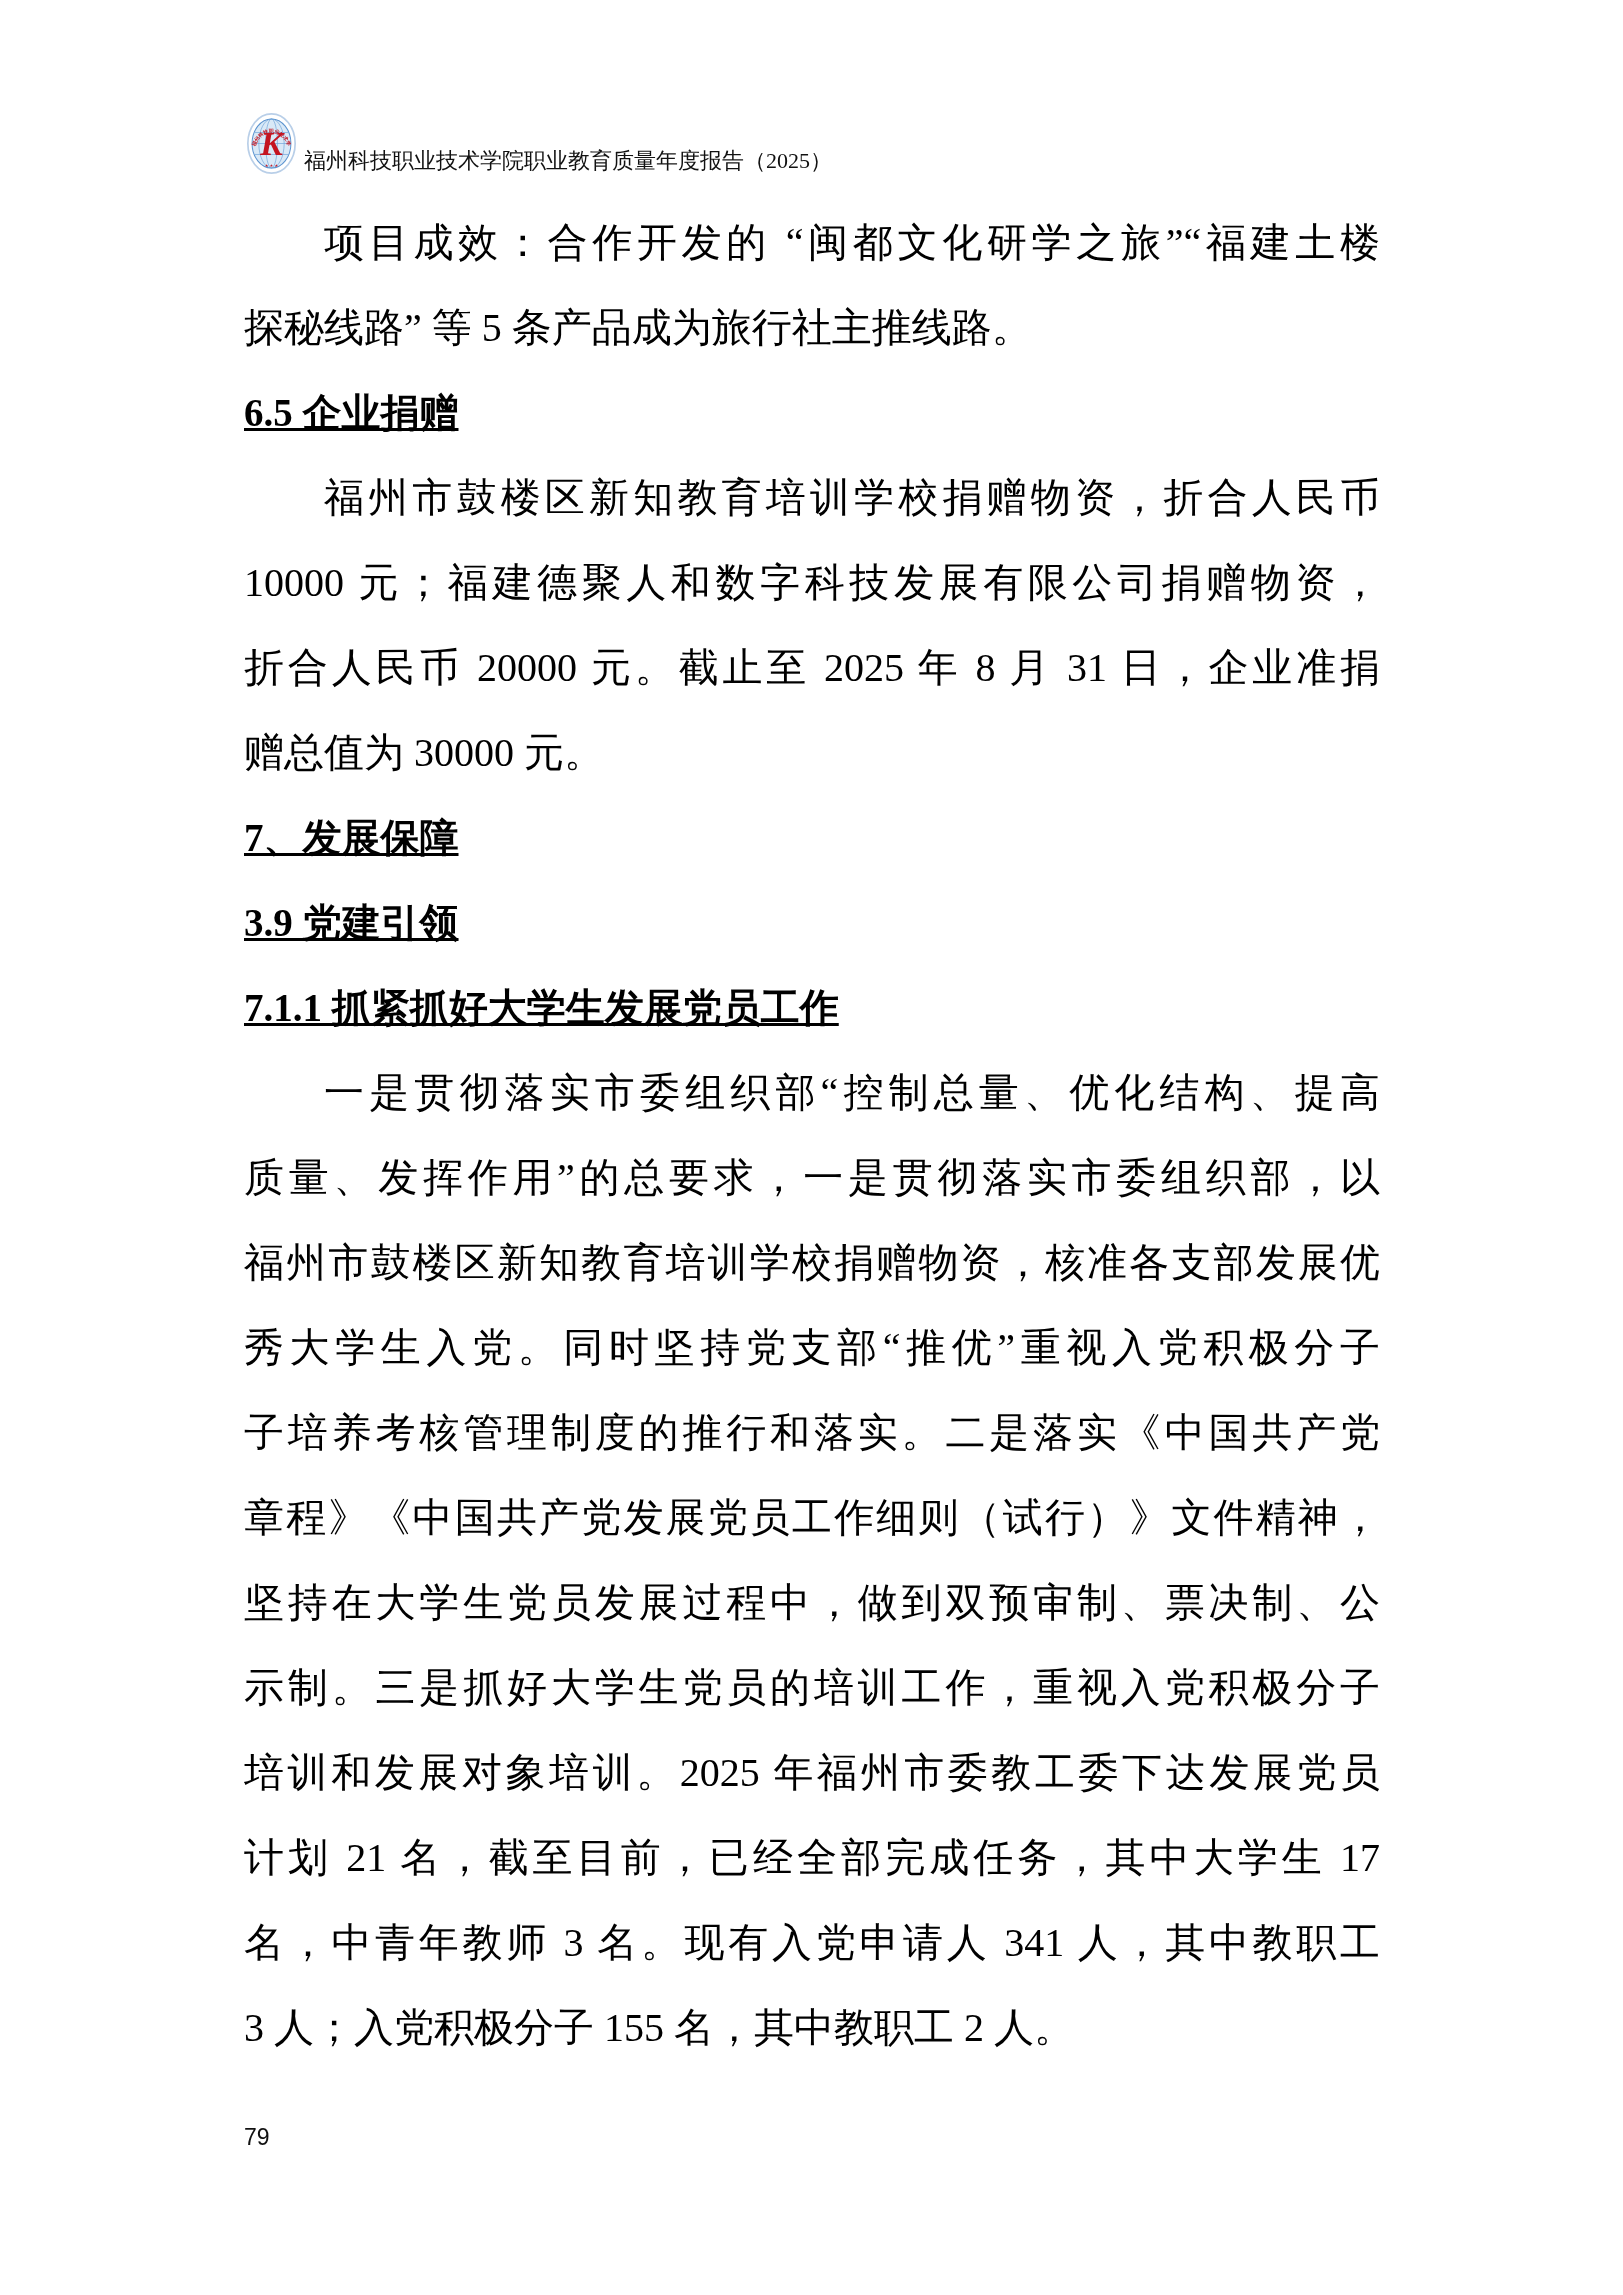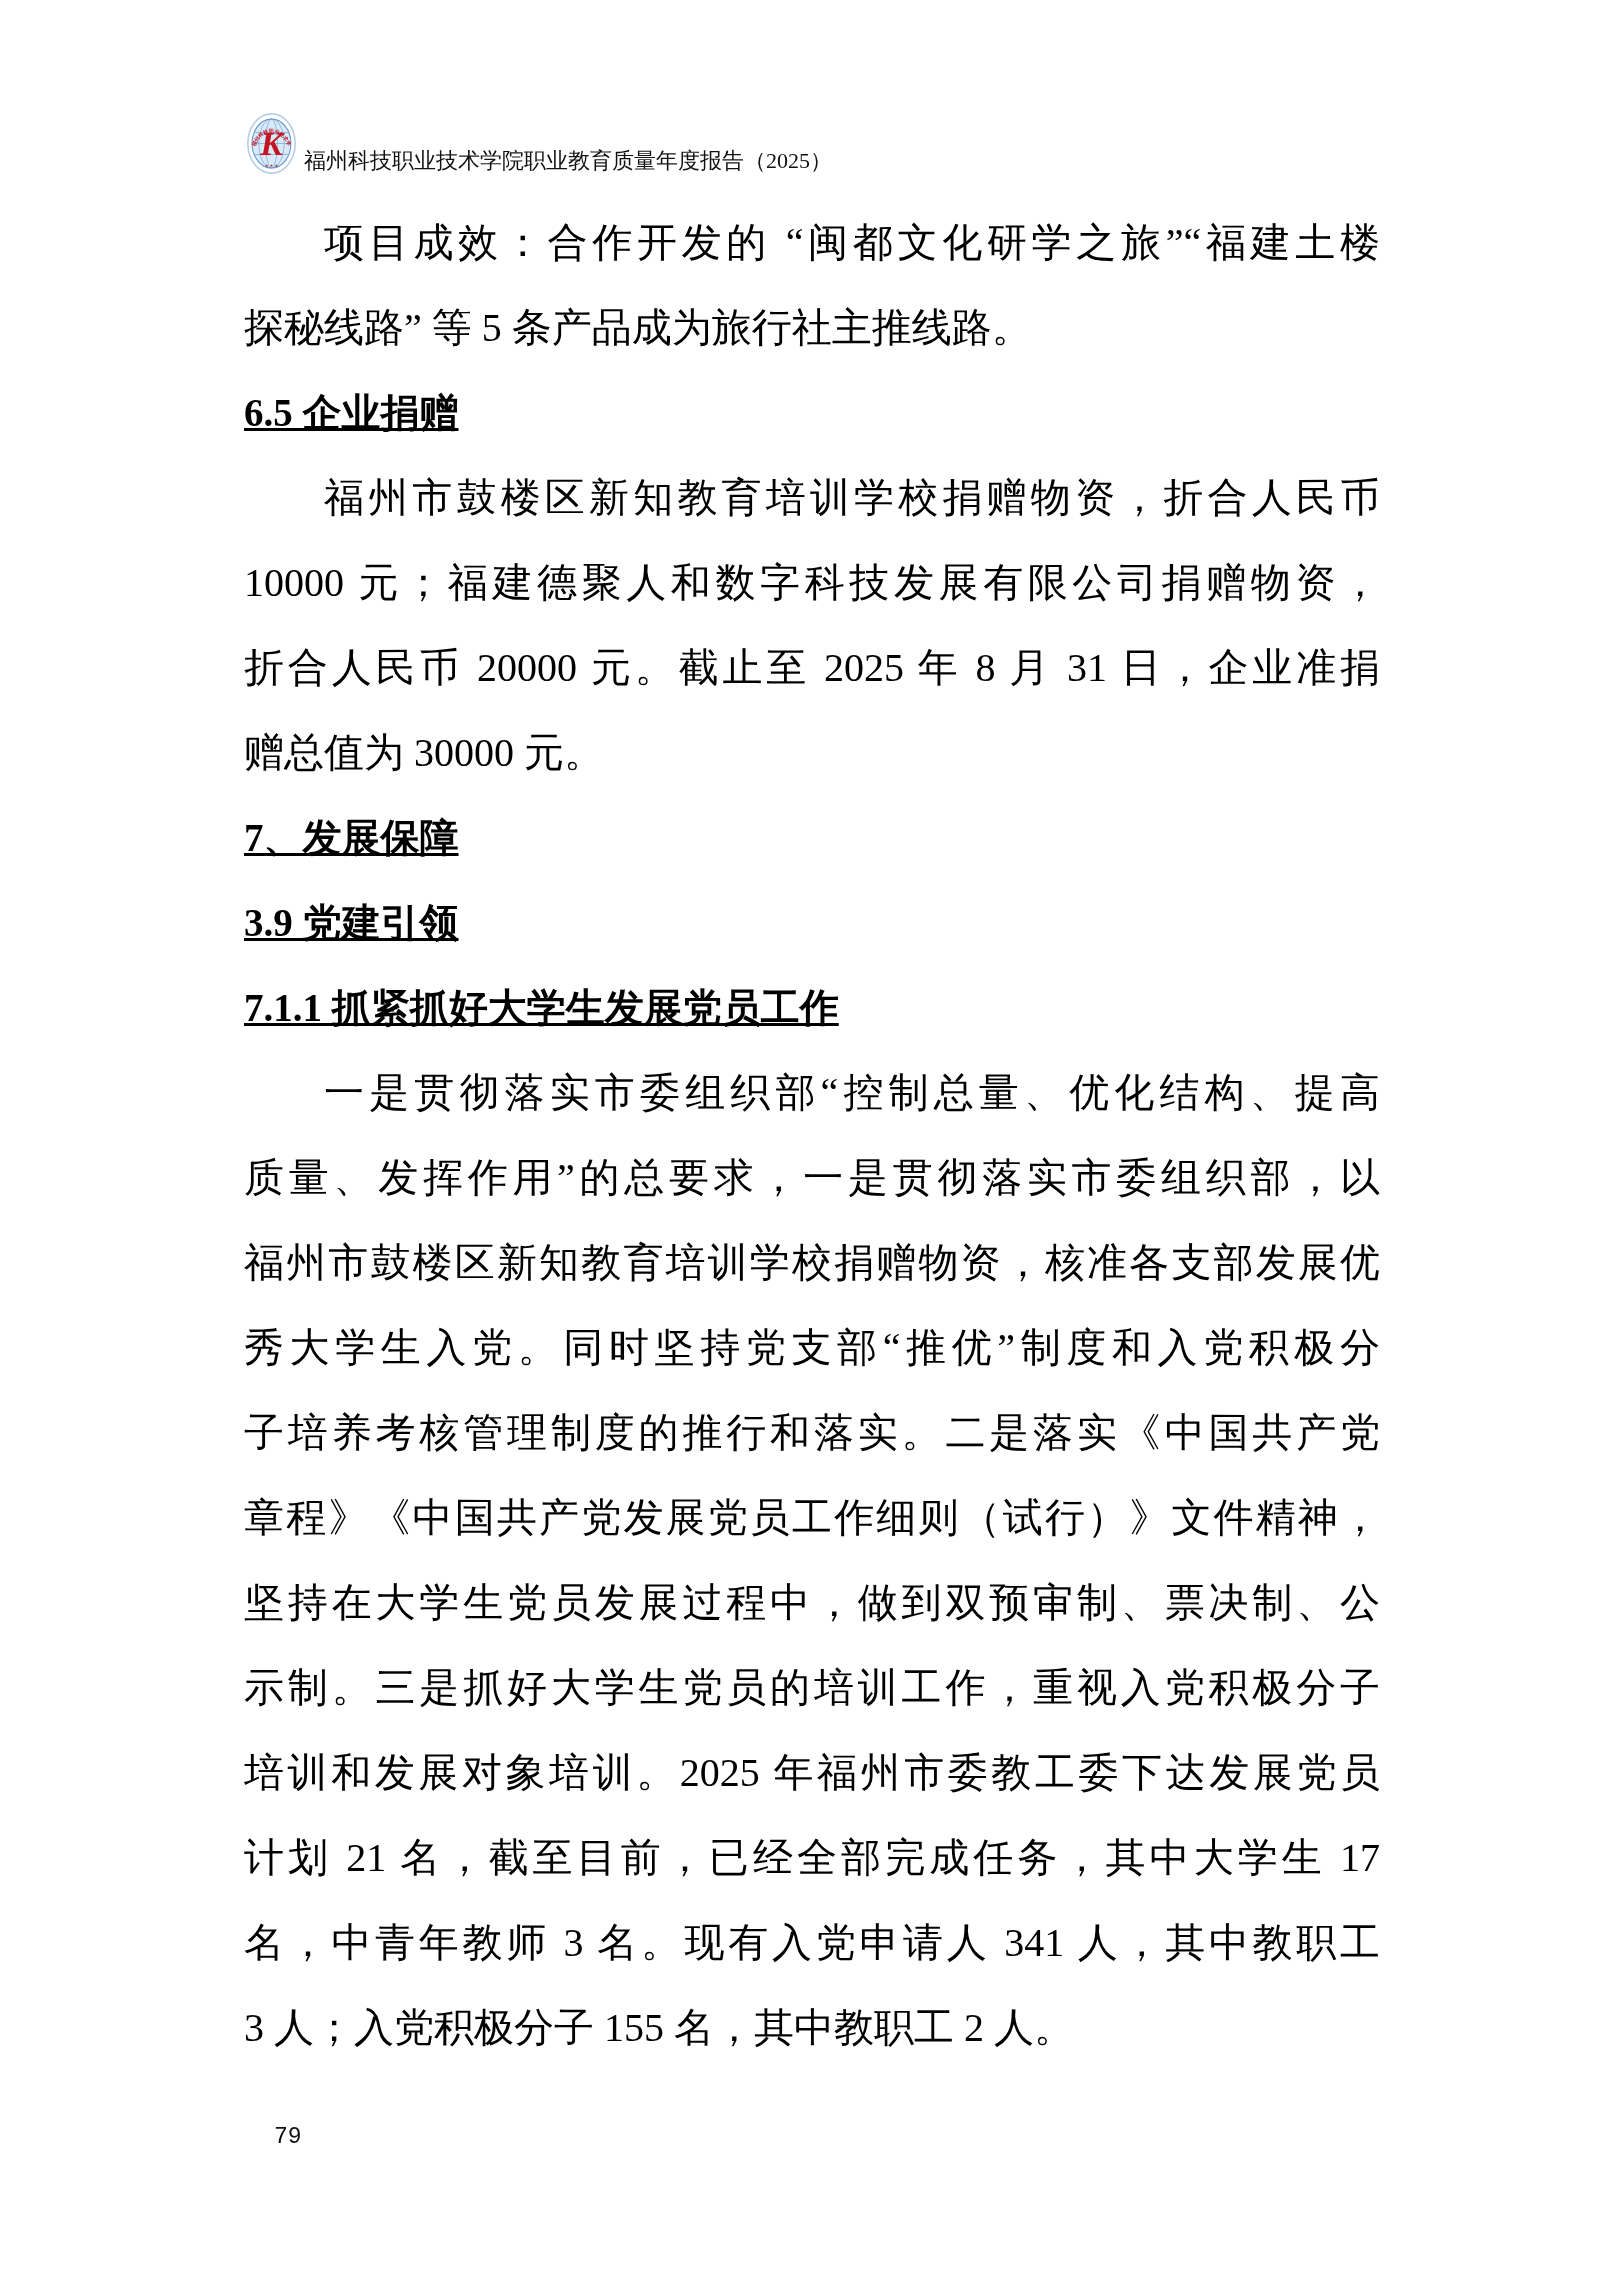--- a/index.html
+++ b/index.html
@@ -57,24 +57,23 @@
     font-weight: bold;
     font-size: 39px;
     white-space: nowrap;
     text-decoration: underline;
   }
   
   .footer-num {
     position: absolute;
     left: 244px;
     top: 2124px;
-    font-family: Liberation Mono, monospace;
+    font-family: Liberation Sans, sans-serif;
     font-size: 23px;
     color: #111111;
-    margin-left: 30px;
   }
 </style>
 </head>
 <body>
 
 <div class="page">
 
   <div>
     <svg class="hdr-logo" viewBox="0 0 58 72" aria-hidden="true">
       <ellipse cx="29" cy="36" rx="28" ry="35" fill="#ffffff" stroke="#b9cfe8" stroke-width="2"></ellipse>
@@ -101,21 +100,21 @@
     <div class="line indent jl">福州市鼓楼区新知教育培训学校捐赠物资，折合人民币</div>
     <div class="line jl">10000 元；福建德聚人和数字科技发展有限公司捐赠物资，</div>
     <div class="line jl">折合人民币 20000 元。截止至 2025 年 8 月 31 日，企业准捐</div>
     <div class="line">赠总值为 30000 元。</div>
     <div class="line h">7、发展保障</div>
     <div class="line h">3.9 党建引领</div>
     <div class="line h">7.1.1 抓紧抓好大学生发展党员工作</div>
     <div class="line indent jl">一是贯彻落实市委组织部“控制总量、优化结构、提高</div>
     <div class="line jl">质量、发挥作用”的总要求，一是贯彻落实市委组织部，以</div>
     <div class="line jl">福州市鼓楼区新知教育培训学校捐赠物资，核准各支部发展优</div>
-    <div class="line jl">秀大学生入党。同时坚持党支部“推优”制度和入党积极分</div>
+    <div class="line jl">秀大学生入党。同时坚持党支部“推优”重视入党积极分子</div>
     <div class="line jl">子培养考核管理制度的推行和落实。二是落实《中国共产党</div>
     <div class="line jl">章程》《中国共产党发展党员工作细则（试行）》文件精神，</div>
     <div class="line jl">坚持在大学生党员发展过程中，做到双预审制、票决制、公</div>
     <div class="line jl">示制。三是抓好大学生党员的培训工作，重视入党积极分子</div>
     <div class="line jl">培训和发展对象培训。2025 年福州市委教工委下达发展党员</div>
     <div class="line jl">计划 21 名，截至目前，已经全部完成任务，其中大学生 17</div>
     <div class="line jl">名，中青年教师 3 名。现有入党申请人 341 人，其中教职工</div>
     <div class="line">3 人；入党积极分子 155 名，其中教职工 2 人。</div>
   </div>
 

